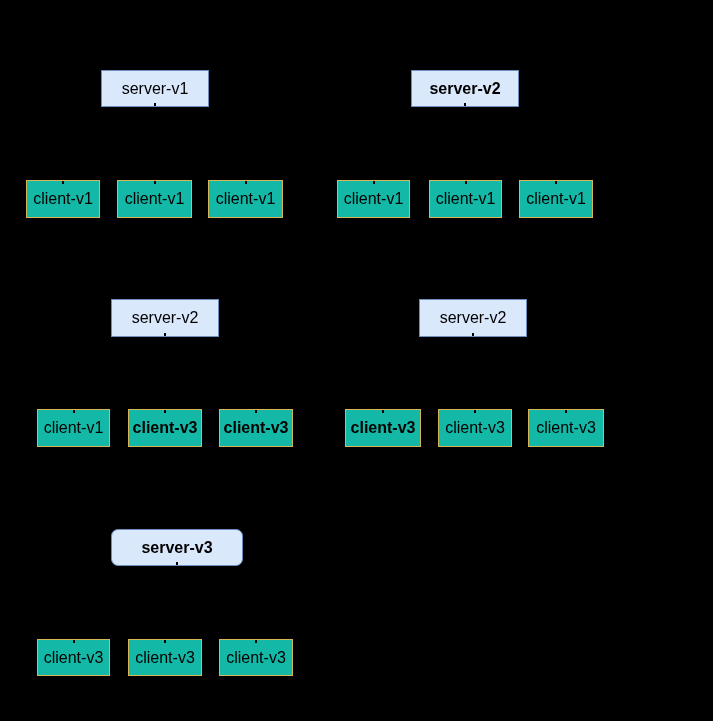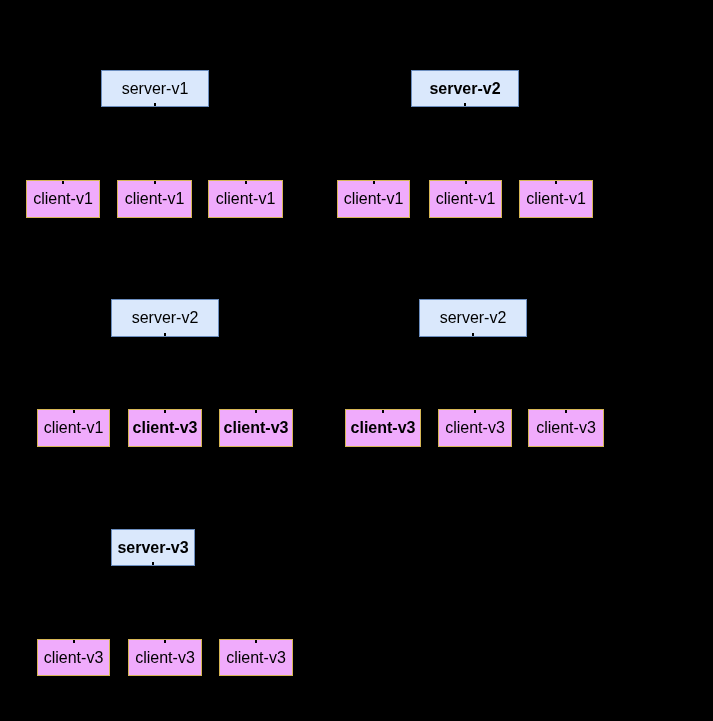--- a/index.html
+++ b/index.html
@@ -23,21 +23,21 @@
     justify-content: center;
     font-size: 16px;
     line-height: 1;
     color: #000000;
   }
   .box.server {
     background: #dae8fc;
     border: 1px solid #6c8ebf;
   }
   .box.client {
-    background: #f0abfc;
+    background: #14b8a6;
     border: 1px solid #d6b656;
   }
   .box.bold {
     font-weight: bold;
   }
   .notch {
     position: absolute;
     left: 50%;
     transform: translateX(-50%);
     width: 2px;
@@ -108,21 +108,21 @@
       <div class="notch top"></div>
     </div>
     <div class="box client" style="left: 438px; top: 409px; width: 74px; height: 38px;">
       <span>client-v3</span>
       <div class="notch top"></div>
     </div>
     <div class="box client" style="left: 528px; top: 409px; width: 76px; height: 38px;">
       <span>client-v3</span>
       <div class="notch top"></div>
     </div>
-    <div class="box server bold" style="left: 111px; top: 529px; width: 84px; height: 37px;">
+    <div class="box server bold" style="left: 111px; top: 529px; width: 132px; height: 37px; border-radius: 7px;">
       <span>server-v3</span>
       <div class="notch bottom"></div>
     </div>
     <div class="box client" style="left: 37px; top: 639px; width: 73px; height: 37px;">
       <span>client-v3</span>
       <div class="notch top"></div>
     </div>
     <div class="box client" style="left: 128px; top: 639px; width: 74px; height: 37px;">
       <span>client-v3</span>
       <div class="notch top"></div>

